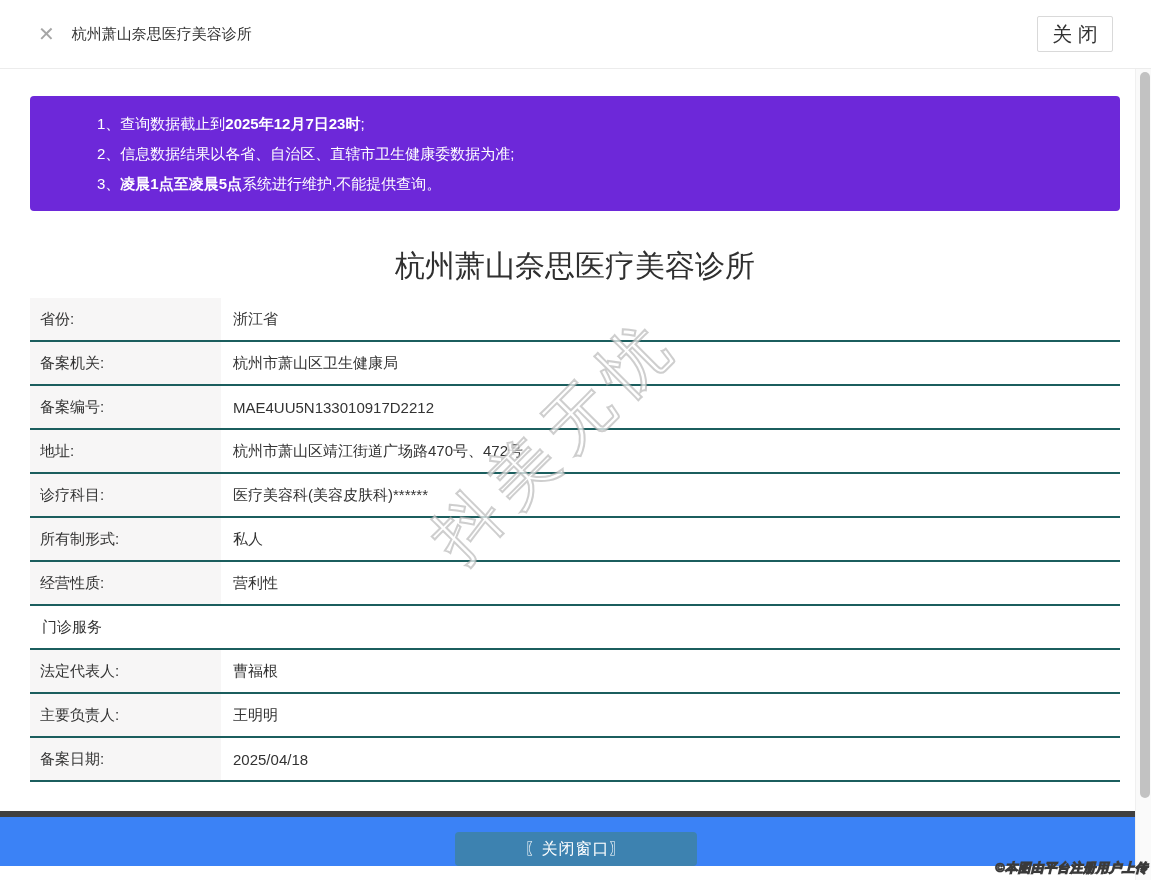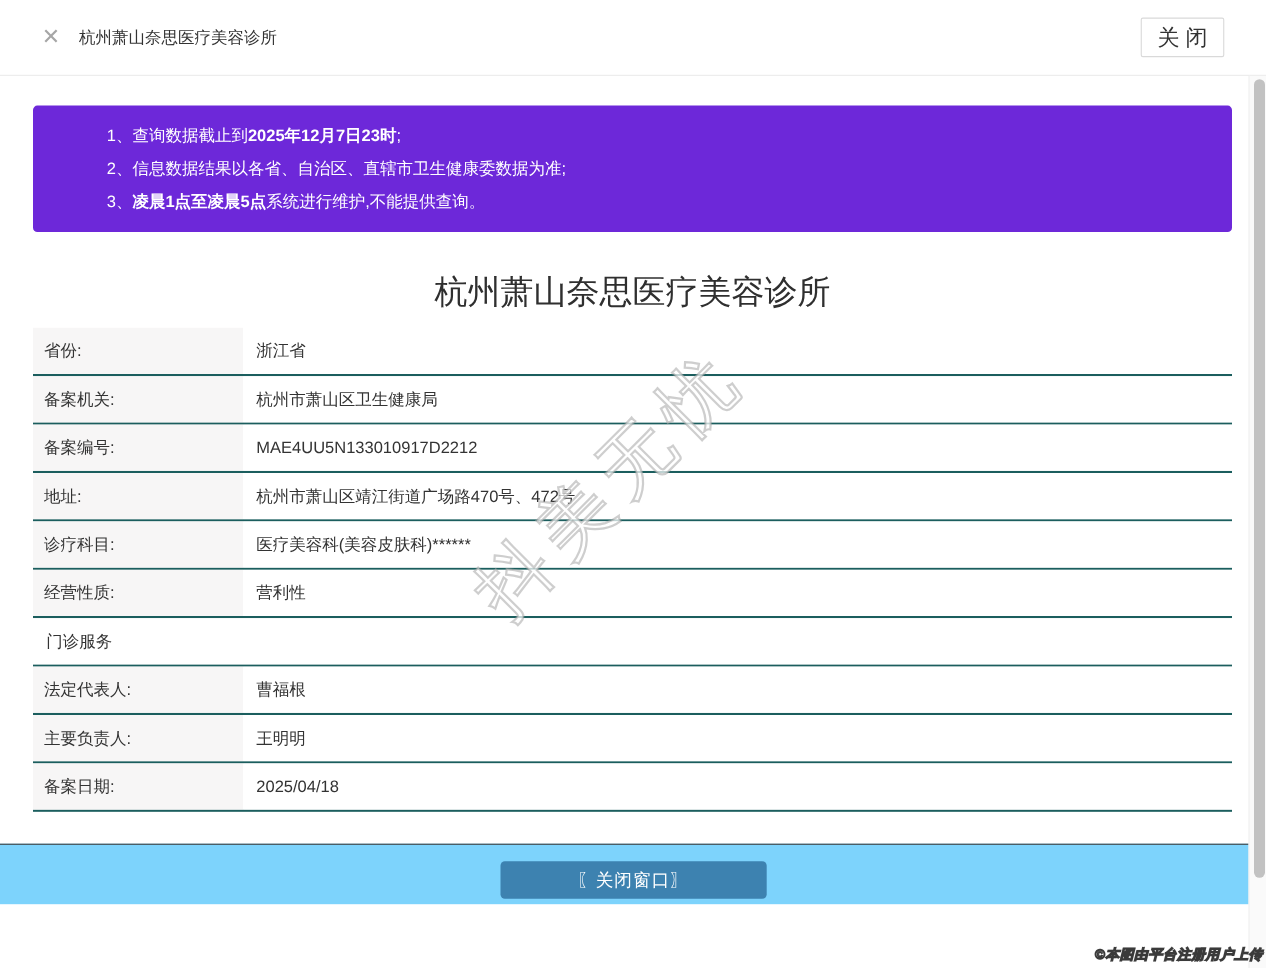--- a/index.html
+++ b/index.html
@@ -86,23 +86,23 @@
     align-items: center;
     padding-left: 12px;
     font-size: 15px;
     color: #333;
     background: #fff;
     text-align: right;
   }
   
   .footer {
     margin-top: 29px;
-    border-top: 1px solid #404040;
+    border-top: 6px solid #404040;
     height: 55px;
-    background: #7dd3fc;
+    background: #3b82f6;
   }
   .btn-close-window {
     display: block;
     margin: 15px auto 0;
     width: 242px;
     height: 34px;
     background: #3d82b0;
     border: none;
     border-radius: 4px;
     color: #fff;
@@ -195,20 +195,24 @@
       </div>
       <div class="info-row">
         <div class="info-label">地址:</div>
         <div class="info-value">杭州市萧山区靖江街道广场路470号、472号</div>
       </div>
       <div class="info-row">
         <div class="info-label">诊疗科目:</div>
         <div class="info-value">医疗美容科(美容皮肤科)******</div>
       </div>
       <div class="info-row">
+        <div class="info-label">所有制形式:</div>
+        <div class="info-value">私人</div>
+      </div>
+      <div class="info-row">
         <div class="info-label">经营性质:</div>
         <div class="info-value">营利性</div>
       </div>
       <div class="info-row">
         <div class="info-value">门诊服务</div>
       </div>
       <div class="info-row">
         <div class="info-label">法定代表人:</div>
         <div class="info-value">曹福根</div>
       </div>

